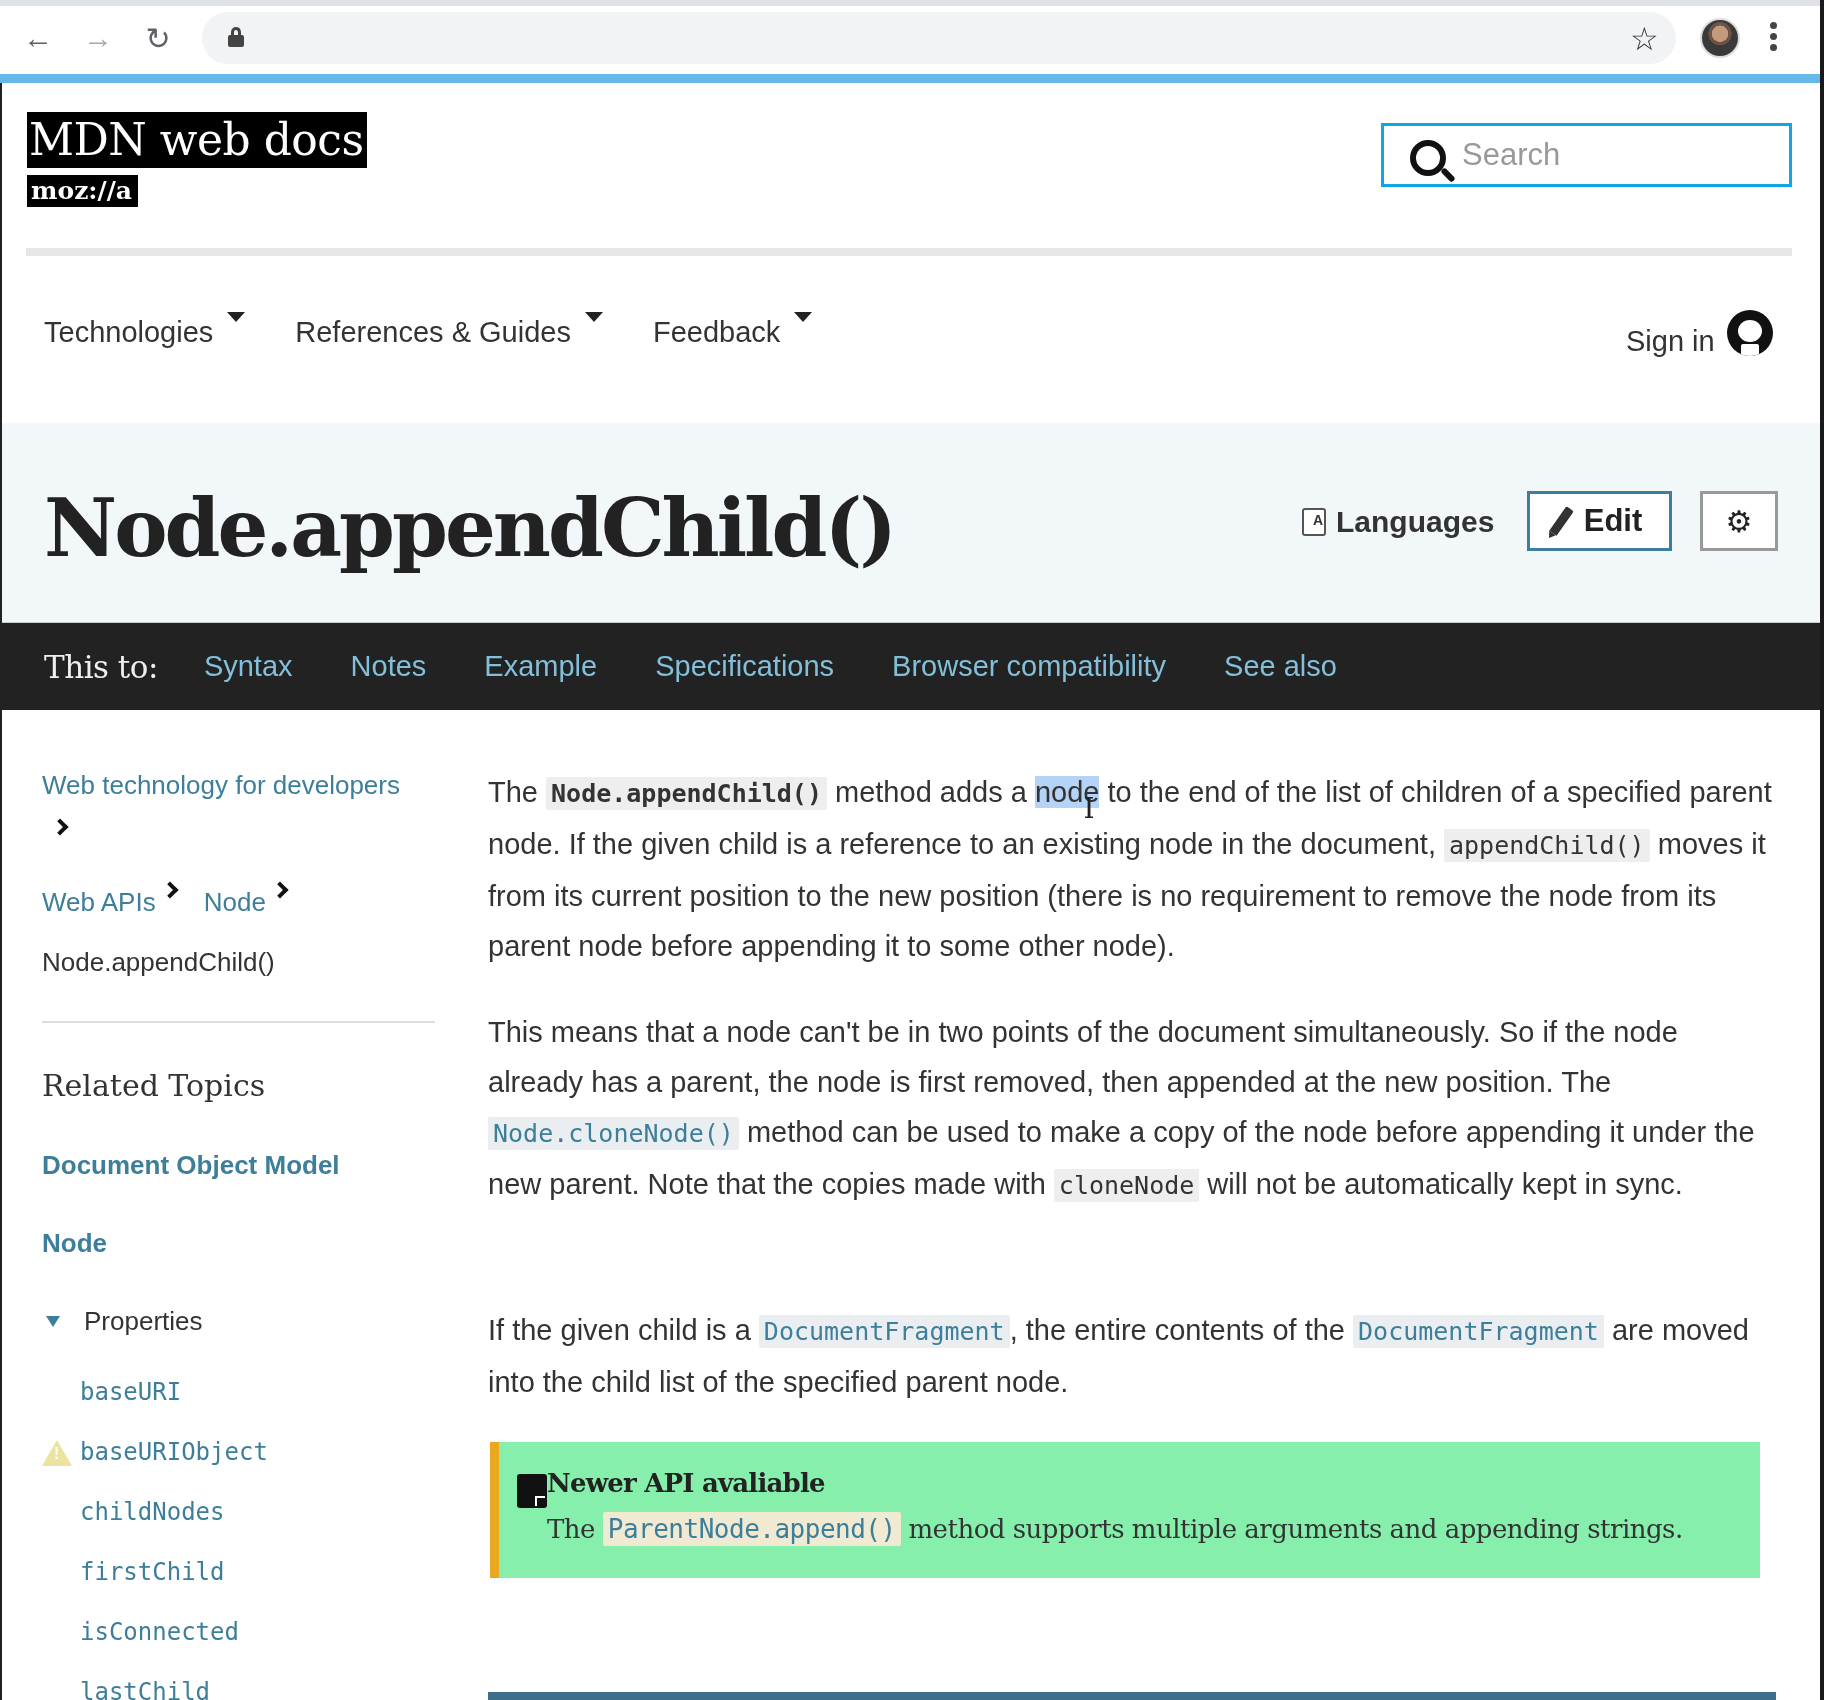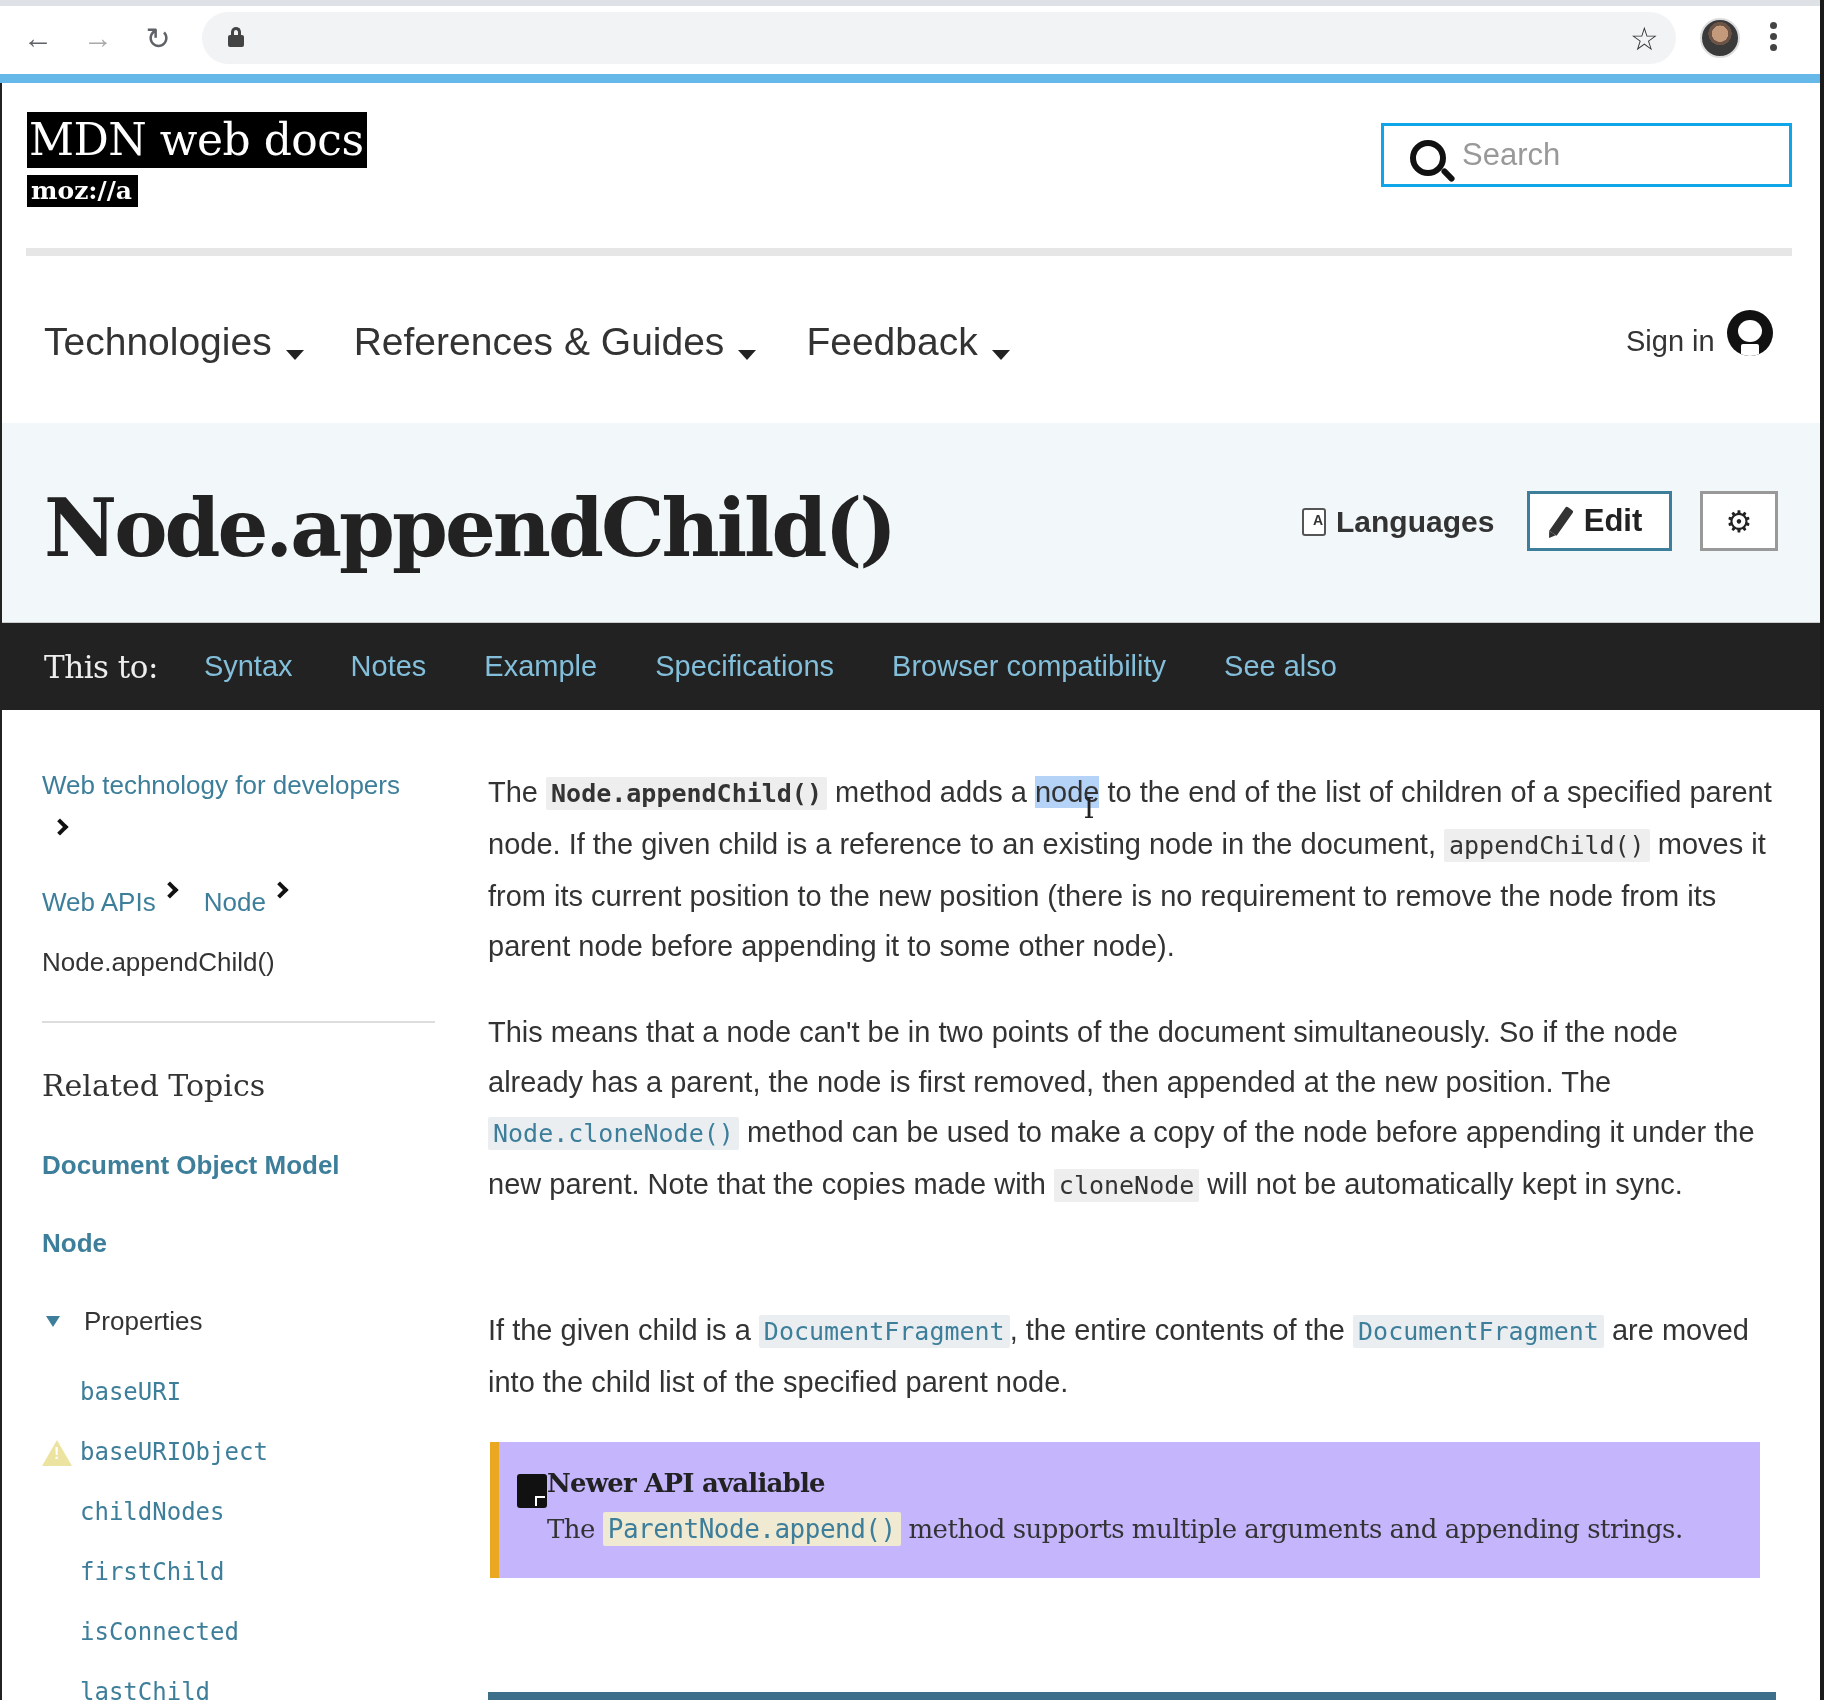--- a/index.html
+++ b/index.html
@@ -28,21 +28,21 @@
   .logo .mdn { display: inline-block; background: #000; color: #fff; font-family: "DejaVu Serif", serif; font-size: 44px; line-height: 56px; padding: 0 3px 0 2px; letter-spacing: -0.5px; }
   .logo .moz { display: inline-block; margin-top: 7px; background: #000; color: #fff; font-family: "DejaVu Serif", serif; font-weight: bold; font-size: 25px; line-height: 32px; padding: 0 6px 0 4px; }
   .search { position: absolute; left: 1381px; top: 123px; width: 411px; height: 64px; border: 3px solid #0ea5e9; background: #fff; }
   .search .mag { position: absolute; left: 26px; top: 14px; width: 36px; height: 36px; border: 6px solid #111; border-radius: 50%; }
   .search .mag::after { content: ""; position: absolute; left: 24px; top: 26px; width: 16px; height: 6px; background: #111; transform: rotate(45deg); border-radius: 3px; }
   .search input { position: absolute; left: 78px; top: 6px; width: 320px; height: 46px; border: none; outline: none; font-size: 31px; font-family: "Liberation Sans", sans-serif; color: #333; background: transparent; }
   .search input::placeholder { color: #999; }
   .hdivider { position: absolute; left: 26px; top: 248px; width: 1766px; height: 8px; background: #e6e6e6; }
 
   .mainnav { position: absolute; top: 316px; left: 44px; display: flex; gap: 0; }
-  .mainnav .item { display: flex; align-items: flex-end; font-size: 39px; color: #333; margin-right: 50px; height: 48px; }
+  .mainnav .item { display: flex; align-items: flex-start; font-size: 29px; color: #333; margin-right: 50px; height: 48px; }
   .mainnav .caret { display: inline-block; margin-left: 14px; width: 0; height: 0; border-left: 9px solid transparent; border-right: 9px solid transparent; border-top: 10px solid #222; position: relative; top: -4px; }
   .signin { position: absolute; left: 1626px; top: 318px; display: flex; align-items: center; font-size: 29px; color: #333; }
   .gh { margin-left: 12px; width: 46px; height: 46px; border-radius: 50%; background: #111; position: relative; top: -8px; overflow: hidden; }
   .gh::before { content: ""; position: absolute; left: 11px; top: 10px; width: 24px; height: 22px; border-radius: 50%; background: #fff; }
   .gh::after { content: ""; position: absolute; left: 14px; top: 34px; width: 18px; height: 14px; background: #fff; border-radius: 2px; }
 
   
   .titleband { position: absolute; top: 423px; left: 2px; width: 1818px; height: 200px; background: #f2f7f9; border-bottom: 1px solid #ccc; }
   .pagetitle { position: absolute; left: 42px; top: 60px; font-family: "DejaVu Serif", serif; font-weight: bold; font-size: 80px; line-height: 90px; color: #222; letter-spacing: -3px; }
   .lang { position: absolute; left: 1300px; top: 82px; display: flex; align-items: center; font-size: 30px; font-weight: bold; color: #333; }
@@ -76,21 +76,21 @@
   
   .content { position: absolute; left: 488px; top: 760px; width: 1290px; }
   .para { font-size: 29px; line-height: 50px; color: #333; position: absolute; left: 0; width: 1290px; }
   code.c { font-family: "DejaVu Sans Mono", monospace; font-size: 25px; background: #eee; padding: 2px 5px; border-radius: 2px; color: #333; }
   code.c.bold { font-weight: bold; }
   code.c.link { color: #3d7e9a; background: #eaeef1; }
   .sel { background: #b4d3f7; }
   .cursor { display: inline-block; position: relative; width: 0; }
   .cursor::before { content: "I"; position: absolute; left: -16px; top: -18px; font-family: "DejaVu Serif", serif; font-size: 28px; color: #222; }
 
-  .note { position: absolute; left: 490px; top: 1442px; width: 1270px; height: 136px; background: #c4b5fd; border-left: 9px solid #eaa821; }
+  .note { position: absolute; left: 490px; top: 1442px; width: 1270px; height: 136px; background: #86efac; border-left: 9px solid #eaa821; }
   .note .noteico { position: absolute; left: 18px; top: 32px; width: 30px; height: 34px; background: #111; border-radius: 3px; }
   .note .noteico::after { content: ""; position: absolute; right: 2px; bottom: 2px; width: 8px; height: 8px; border-left: 2px solid #fff; border-top: 2px solid #fff; }
   .note .nt { position: absolute; left: 48px; top: 26px; font-family: "DejaVu Serif", serif; font-weight: bold; font-size: 26px; color: #222; letter-spacing: -0.8px; }
   .note .nb { position: absolute; left: 48px; top: 72px; font-family: "DejaVu Serif", serif; font-size: 26px; color: #333; letter-spacing: -0.5px; }
   .note code.c { font-size: 26px; background: #f0ead2; }
   .bottomrule { position: absolute; left: 488px; top: 1692px; width: 1288px; height: 8px; background: #3d6e8a; }
 </style>
 </head>
 <body>
 

